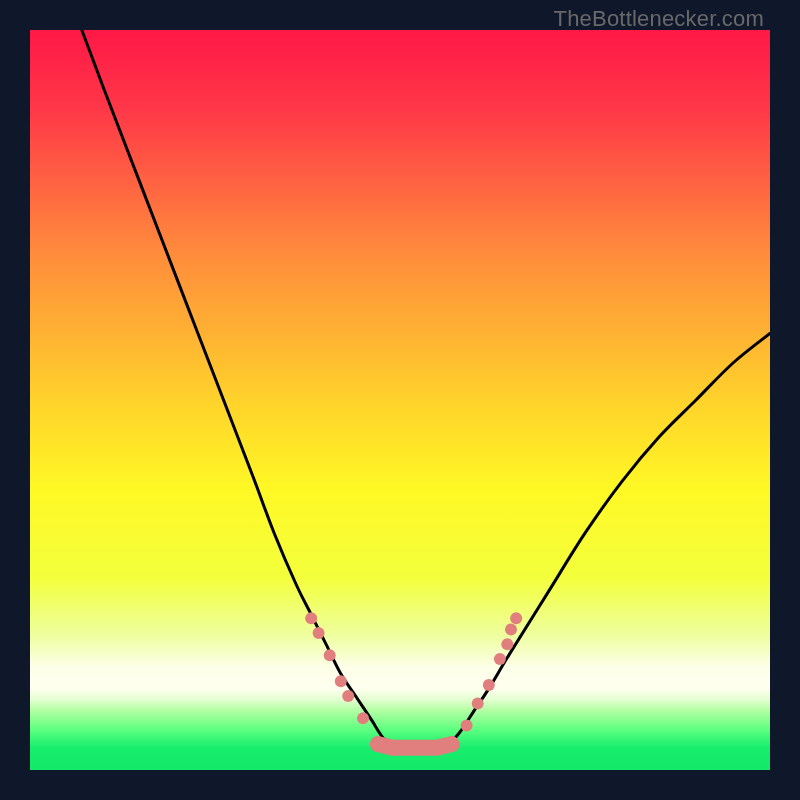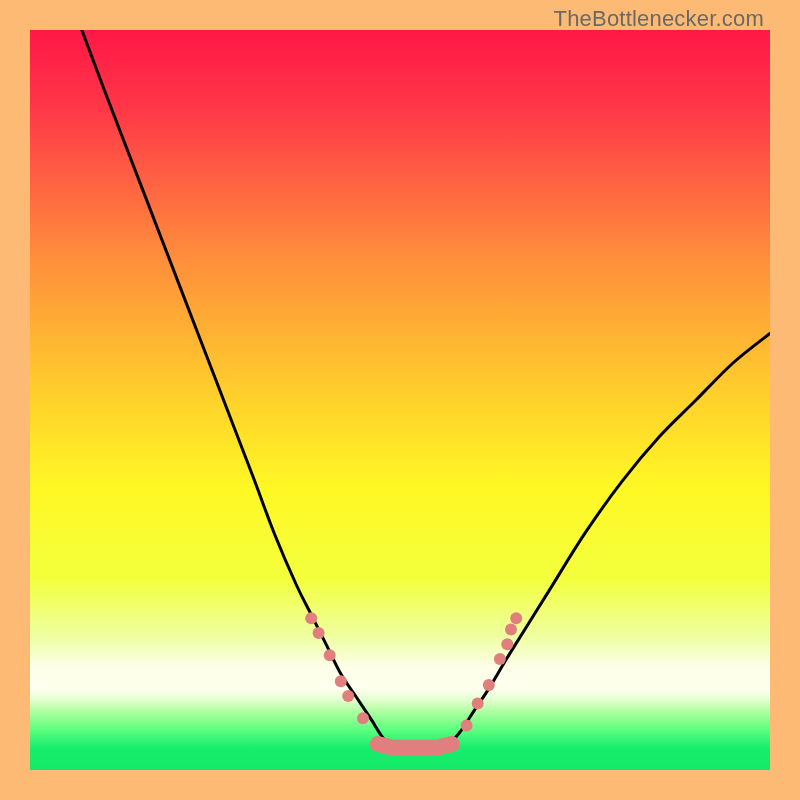--- a/index.html
+++ b/index.html
@@ -7,21 +7,21 @@
     padding: 0;
     width: 800px;
     height: 800px;
     background: #000;
     overflow: hidden;
     font-family: Arial, Helvetica, sans-serif;
   }
   .frame {
     position: absolute;
     inset: 0;
-    background: #fdba74;
+    background: #0f172a;
   }
   .plot {
     position: absolute;
     left: 30px;
     top: 30px;
     width: 740px;
     height: 740px;
     overflow: hidden;
   }
   .gradient {

